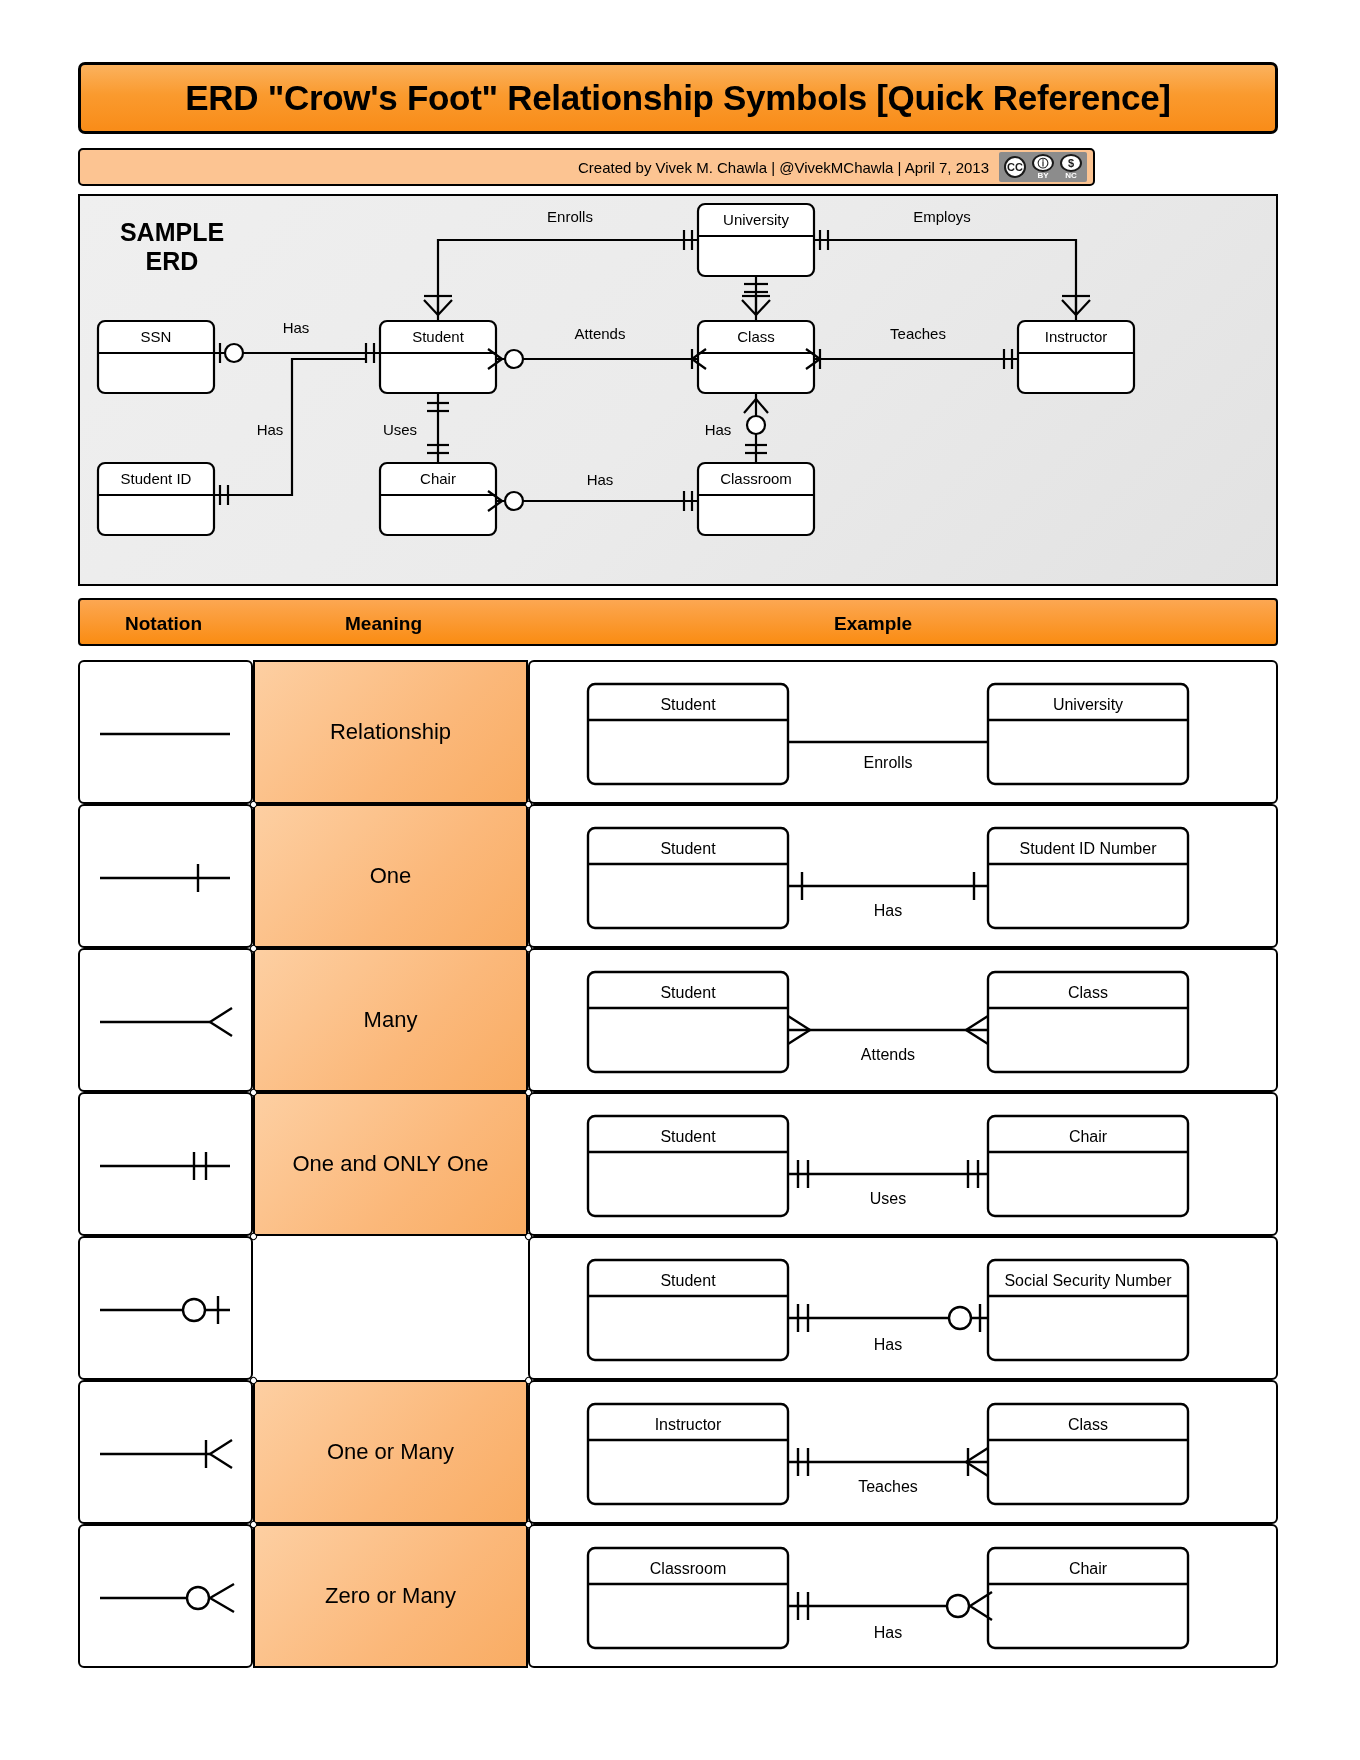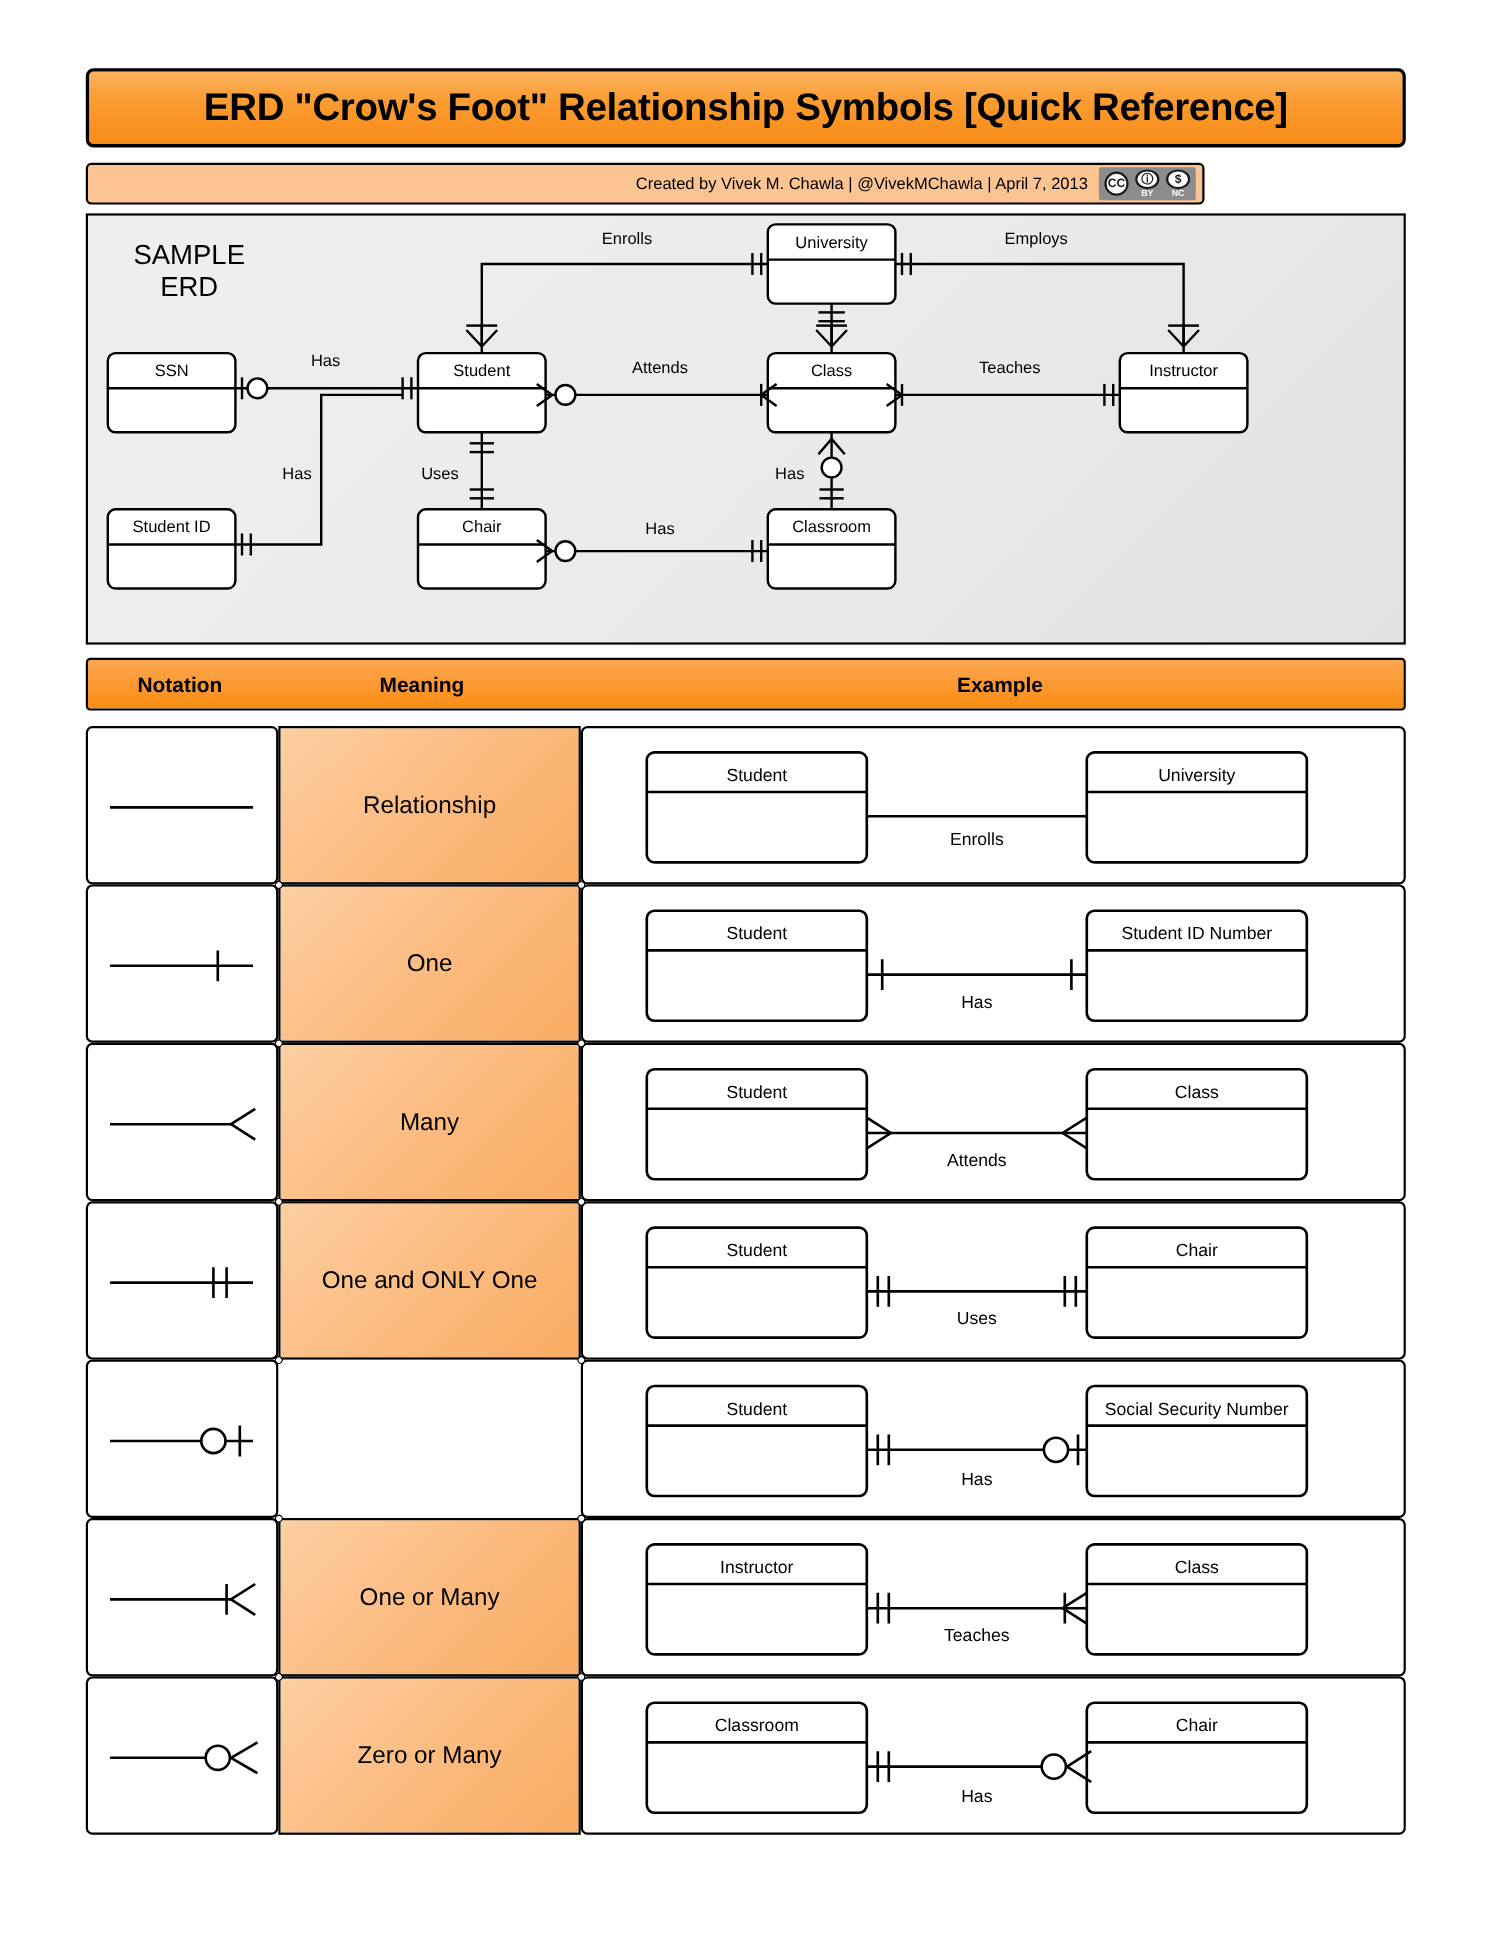--- a/index.html
+++ b/index.html
@@ -98,21 +98,21 @@
     position: absolute;
     left: 78px; top: 194px;
     width: 1200px; height: 392px;
     background: linear-gradient(135deg, #efefef 0%, #ebebeb 50%, #e2e2e2 100%);
     border: 2px solid #000;
     box-sizing: border-box;
   }
   .sample-label {
     position: absolute;
     left: 22px; top: 22px;
-    font-size: 25px; font-weight: normal; color: #000;
+    font-size: 25px; font-weight: bold; color: #000;
     line-height: 1.15;
     text-align: center;
     width: 140px;
   }
   .erd-svg { position: absolute; left: 0; top: 0; }
 
   
   .table-header {
     position: absolute;
     left: 78px; top: 598px;
@@ -123,21 +123,21 @@
     box-sizing: border-box;
   }
   .th {
     position: absolute;
     top: 0; height: 48px;
     display: flex; align-items: center;
     font-size: 19px; font-weight: bold; color: #000;
   }
   .th-notation { left: 45px; }
   .th-meaning  { left: 265px; }
-  .th-example  { left: 790px; }
+  .th-example  { left: 754px; }
 
   .row {
     position: absolute;
     left: 78px;
     width: 1200px;
     height: 144px;
   }
   .cell-notation {
     position: absolute;
     left: 0; top: 0;

